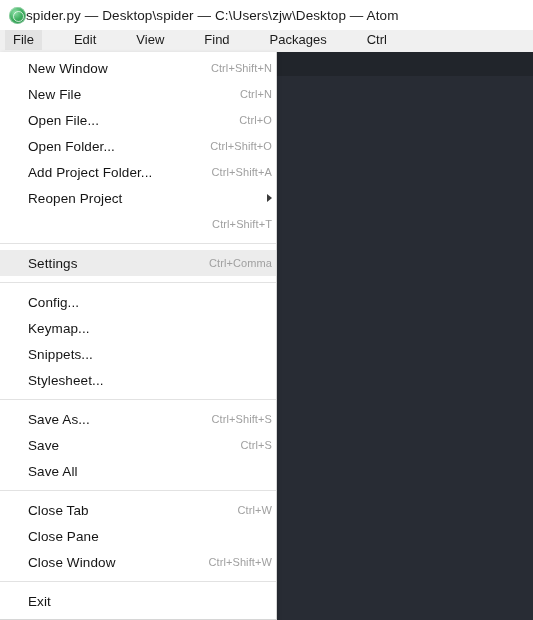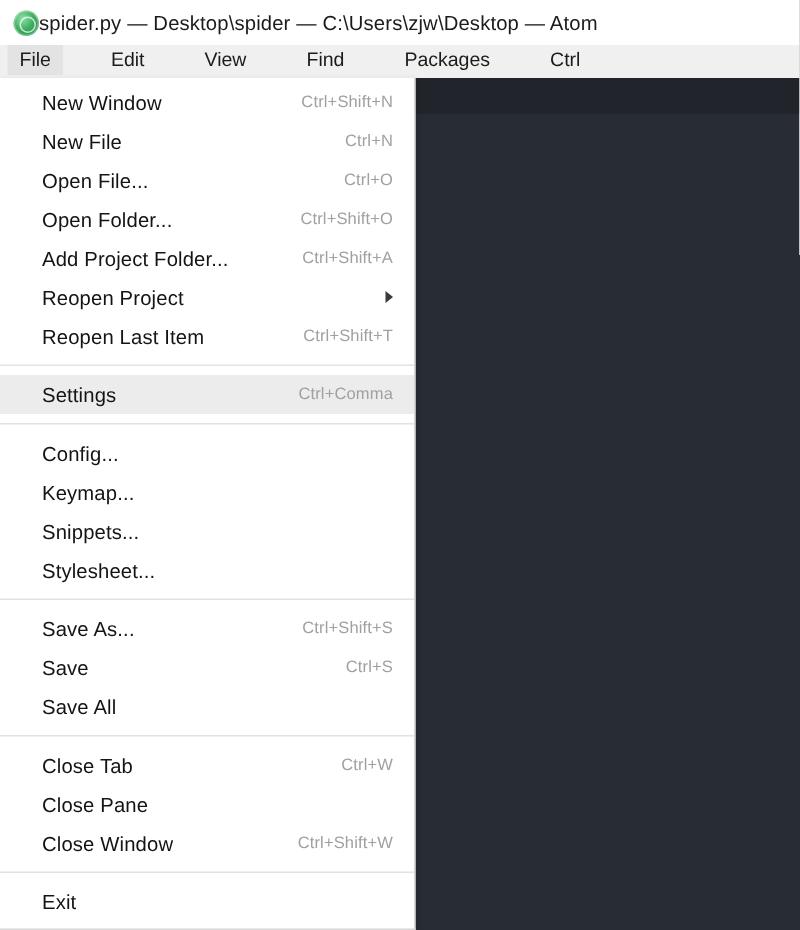--- a/index.html
+++ b/index.html
@@ -143,21 +143,21 @@
     border-bottom: 1px solid #d6d6d6;
     box-shadow: 1px 1px 4px rgba(0,0,0,.14);
     overflow: hidden;
     padding-top: 3px;
   }
   .menu-row {
     position: relative;
     height: 26px;
     display: flex;
     align-items: center;
-    padding: 0 14px 0 28px;
+    padding: 0 4px 0 28px;
     cursor: default;
   }
   .menu-row.highlight { background: #ececec; }
   .menu-label {
     font-size: 13.5px;
     color: #141414;
     white-space: nowrap;
     letter-spacing: .1px;
   }
   .menu-accel {
@@ -227,21 +227,20 @@
       </div>
       <div class="menu-row">
         <span class="menu-label">Add Project Folder...</span>
         <span class="menu-accel">Ctrl+Shift+A</span>
       </div>
       <div class="menu-row">
         <span class="menu-label">Reopen Project</span>
         <span class="submenu-arrow"></span>
       </div>
       <div class="menu-row">
-        <span class="menu-label">Reopen Last Item</span>
         <span class="menu-accel">Ctrl+Shift+T</span>
       </div>
       <div class="menu-sep"></div>
       <div class="menu-row highlight">
         <span class="menu-label">Settings</span>
         <span class="menu-accel">Ctrl+Comma</span>
       </div>
       <div class="menu-sep"></div>
       <div class="menu-row">
         <span class="menu-label">Config...</span>

